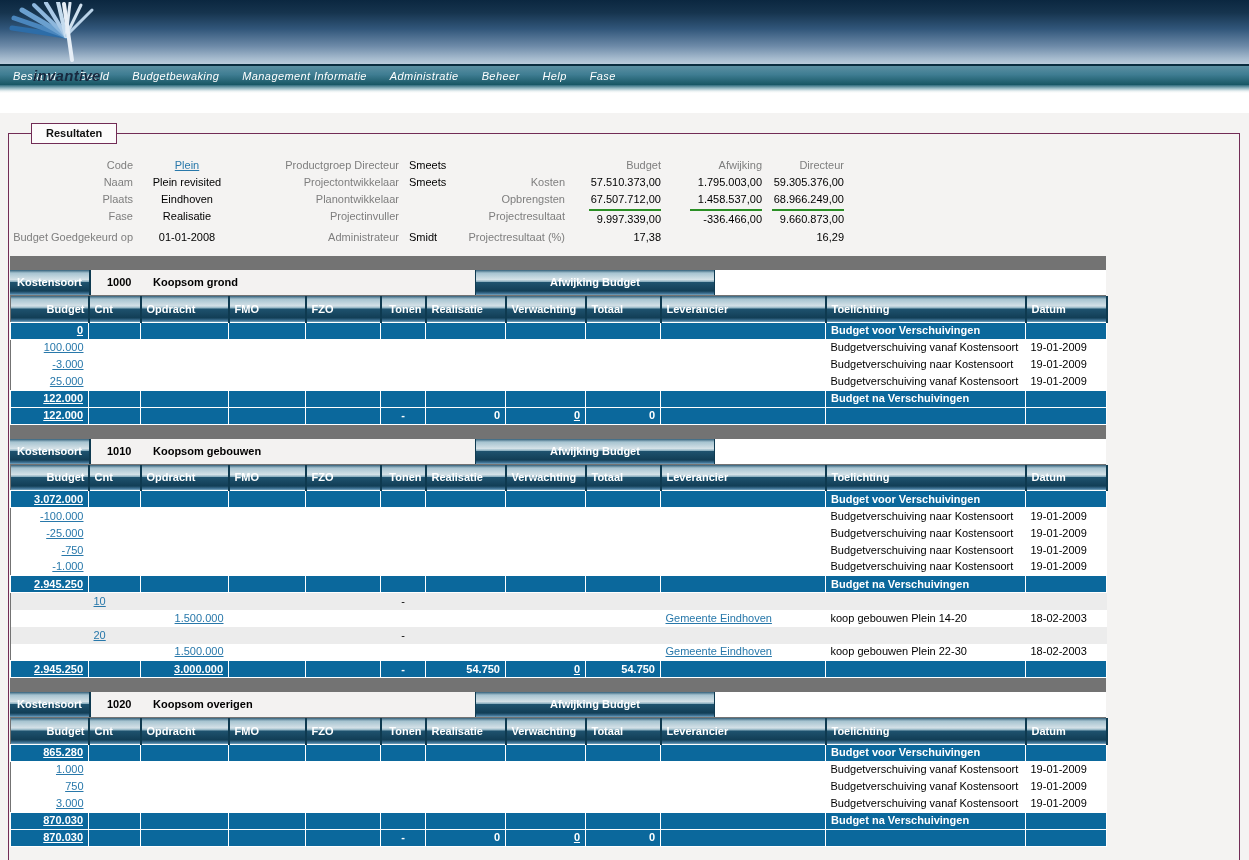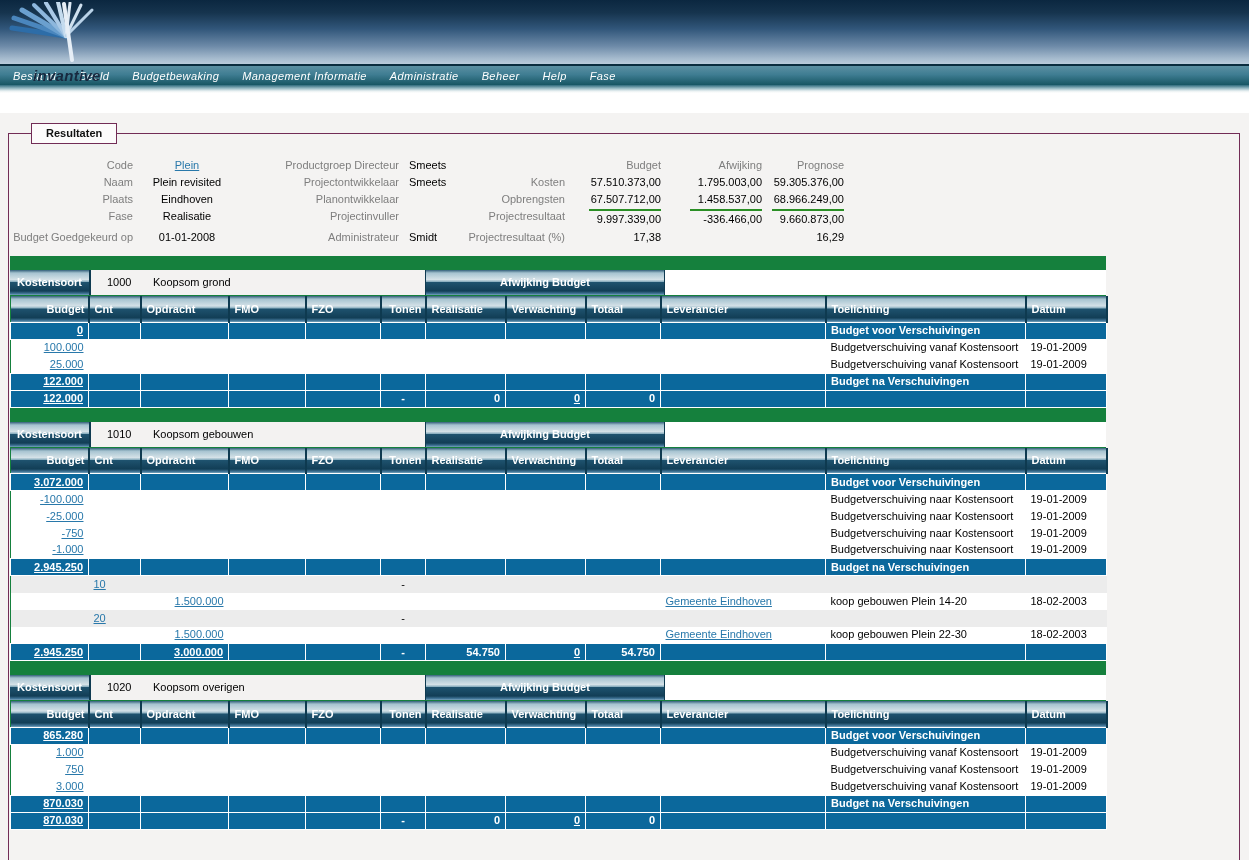--- a/index.html
+++ b/index.html
@@ -32,25 +32,25 @@
   .l2 { width:170px; } .v2 { width:48px; margin-left:10px; }
   .ml { width:108px; } 
   .mv1 { width:96px; text-align:right; } .mv2 { width:76px; text-align:right;margin-left:25px; } .mv3 { width:82px; text-align:right; }
   .mhead { color:#7e7e7e; }
   .sumline span { display:inline-block; border-top:2px solid #2a8f25; padding-top:1px; min-width:72px; }
   a.link { color:#2878aa; text-decoration:underline; cursor:pointer; }
   a.wlink { color:#ffffff; text-decoration:underline; cursor:pointer; font-weight:bold; }
 
   
   .tables { margin-left:1px; width:1096px; }
-  .table-block { background:#15803d; padding-top:14px; }
+  .table-block { background:#737373; padding-top:14px; }
   .band { display:flex; height:25px; margin-bottom:1px; }
   .glossy { background:linear-gradient(180deg,#33607a 0%,#a6c3d0 12%,#d4e1e7 38%,#8fb2c2 46%,#1e526e 50%,#123e56 84%,#44789b 95%,#7ea7bd 100%); color:#fff; font-weight:bold; }
   .ks-btn { width:81px; text-align:center; line-height:24px; border-right:2px solid #0e3a50; }
-  .band-strip { width:334px; background:#f3f2f1; line-height:25px; }
+  .band-strip { width:384px; background:#f3f2f1; line-height:25px;font-weight:bold; }
   .band-code { display:inline-block; margin-left:16px; width:46px; color:#000; }
   .band-name { color:#000; }
   .afw { width:240px; text-align:center; line-height:24px; border-left:1px solid #0e3a50; border-right:1px solid #0e3a50; }
   .band-rest { flex:1; background:#ffffff; }
 
   table.grid { border-collapse:collapse; table-layout:fixed; width:1096px; }
   table.grid th { height:26px; line-height:24px; padding:0 5px; text-align:left; font-weight:bold; color:#fff; border-right:2px solid #0e3a50; overflow:hidden; white-space:nowrap; }
   table.grid th.r { text-align:right; padding-right:3px; }
   table.grid td { height:17px; line-height:15px; padding:0 5px; overflow:hidden; white-space:nowrap; }
   td.r { text-align:right; } td.c { text-align:center; }
@@ -90,21 +90,21 @@
     <span class="menu-item">Help</span>
     <span class="menu-item">Fase</span>
   </div>
 <div class="fade-strip"></div>
 <div class="white-strip"></div>
 <div class="page-bg"></div>
 
 <div class="panel">
   <div class="legend">Resultaten</div>
   <div class="info">
-      <div class="info-row"><span class="cell lbl l1">Code</span><span class="cell v1"><a class="link">Plein</a></span><span class="cell lbl l2">Productgroep Directeur</span><span class="cell v2">Smeets</span><span class="cell ml"></span><span class="cell mhead mv1">Budget</span><span class="cell mhead mv2">Afwijking</span><span class="cell mhead mv3">Prognose</span></div>
+      <div class="info-row"><span class="cell lbl l1">Code</span><span class="cell v1"><a class="link">Plein</a></span><span class="cell lbl l2">Productgroep Directeur</span><span class="cell v2">Smeets</span><span class="cell ml"></span><span class="cell mhead mv1">Budget</span><span class="cell mhead mv2">Afwijking</span><span class="cell mhead mv3">Directeur</span></div>
       <div class="info-row"><span class="cell lbl l1">Naam</span><span class="cell v1">Plein revisited</span><span class="cell lbl l2">Projectontwikkelaar</span><span class="cell v2">Smeets</span><span class="cell lbl ml">Kosten</span><span class="cell mv1">57.510.373,00</span><span class="cell mv2">1.795.003,00</span><span class="cell mv3">59.305.376,00</span></div>
       <div class="info-row"><span class="cell lbl l1">Plaats</span><span class="cell v1">Eindhoven</span><span class="cell lbl l2">Planontwikkelaar</span><span class="cell v2"></span><span class="cell lbl ml">Opbrengsten</span><span class="cell mv1">67.507.712,00</span><span class="cell mv2">1.458.537,00</span><span class="cell mv3">68.966.249,00</span></div>
       <div class="info-row"><span class="cell lbl l1">Fase</span><span class="cell v1">Realisatie</span><span class="cell lbl l2">Projectinvuller</span><span class="cell v2"></span><span class="cell lbl ml">Projectresultaat</span><span class="cell mv1 sumline"><span>9.997.339,00</span></span><span class="cell mv2 sumline"><span>-336.466,00</span></span><span class="cell mv3 sumline"><span>9.660.873,00</span></span></div>
       <div class="info-row last"><span class="cell lbl l1">Budget Goedgekeurd op</span><span class="cell v1">01-01-2008</span><span class="cell lbl l2">Administrateur</span><span class="cell v2">Smidt</span><span class="cell lbl ml">Projectresultaat (%)</span><span class="cell mv1">17,38</span><span class="cell mv2"></span><span class="cell mv3">16,29</span></div>
     </div>
   <div class="tables">
       <div class="table-block">
         <div class="band">
           <div class="glossy ks-btn">Kostensoort</div>
           <div class="band-strip"><span class="band-code">1000</span><span class="band-name">Koopsom grond</span></div>
@@ -165,20 +165,34 @@
               <td class="fzo"></td>
               <td class="c tonen"></td>
               <td class="r realisatie"></td>
               <td class="r verwachting"></td>
               <td class="r totaal"></td>
               <td class="leverancier"></td>
               <td class="toelichting">Budgetverschuiving vanaf Kostensoort</td>
               <td class="datum">19-01-2009</td>
             </tr>
             <tr class="white">
+              <td class="r budget"><a class="link">-3.000</a></td>
+              <td class="cnt"></td>
+              <td class="r opdracht"></td>
+              <td class="fmo"></td>
+              <td class="fzo"></td>
+              <td class="c tonen"></td>
+              <td class="r realisatie"></td>
+              <td class="r verwachting"></td>
+              <td class="r totaal"></td>
+              <td class="leverancier"></td>
+              <td class="toelichting">Budgetverschuiving naar Kostensoort</td>
+              <td class="datum">19-01-2009</td>
+            </tr>
+            <tr class="white">
               <td class="r budget"><a class="link">25.000</a></td>
               <td class="cnt"></td>
               <td class="r opdracht"></td>
               <td class="fmo"></td>
               <td class="fzo"></td>
               <td class="c tonen"></td>
               <td class="r realisatie"></td>
               <td class="r verwachting"></td>
               <td class="r totaal"></td>
               <td class="leverancier"></td>

